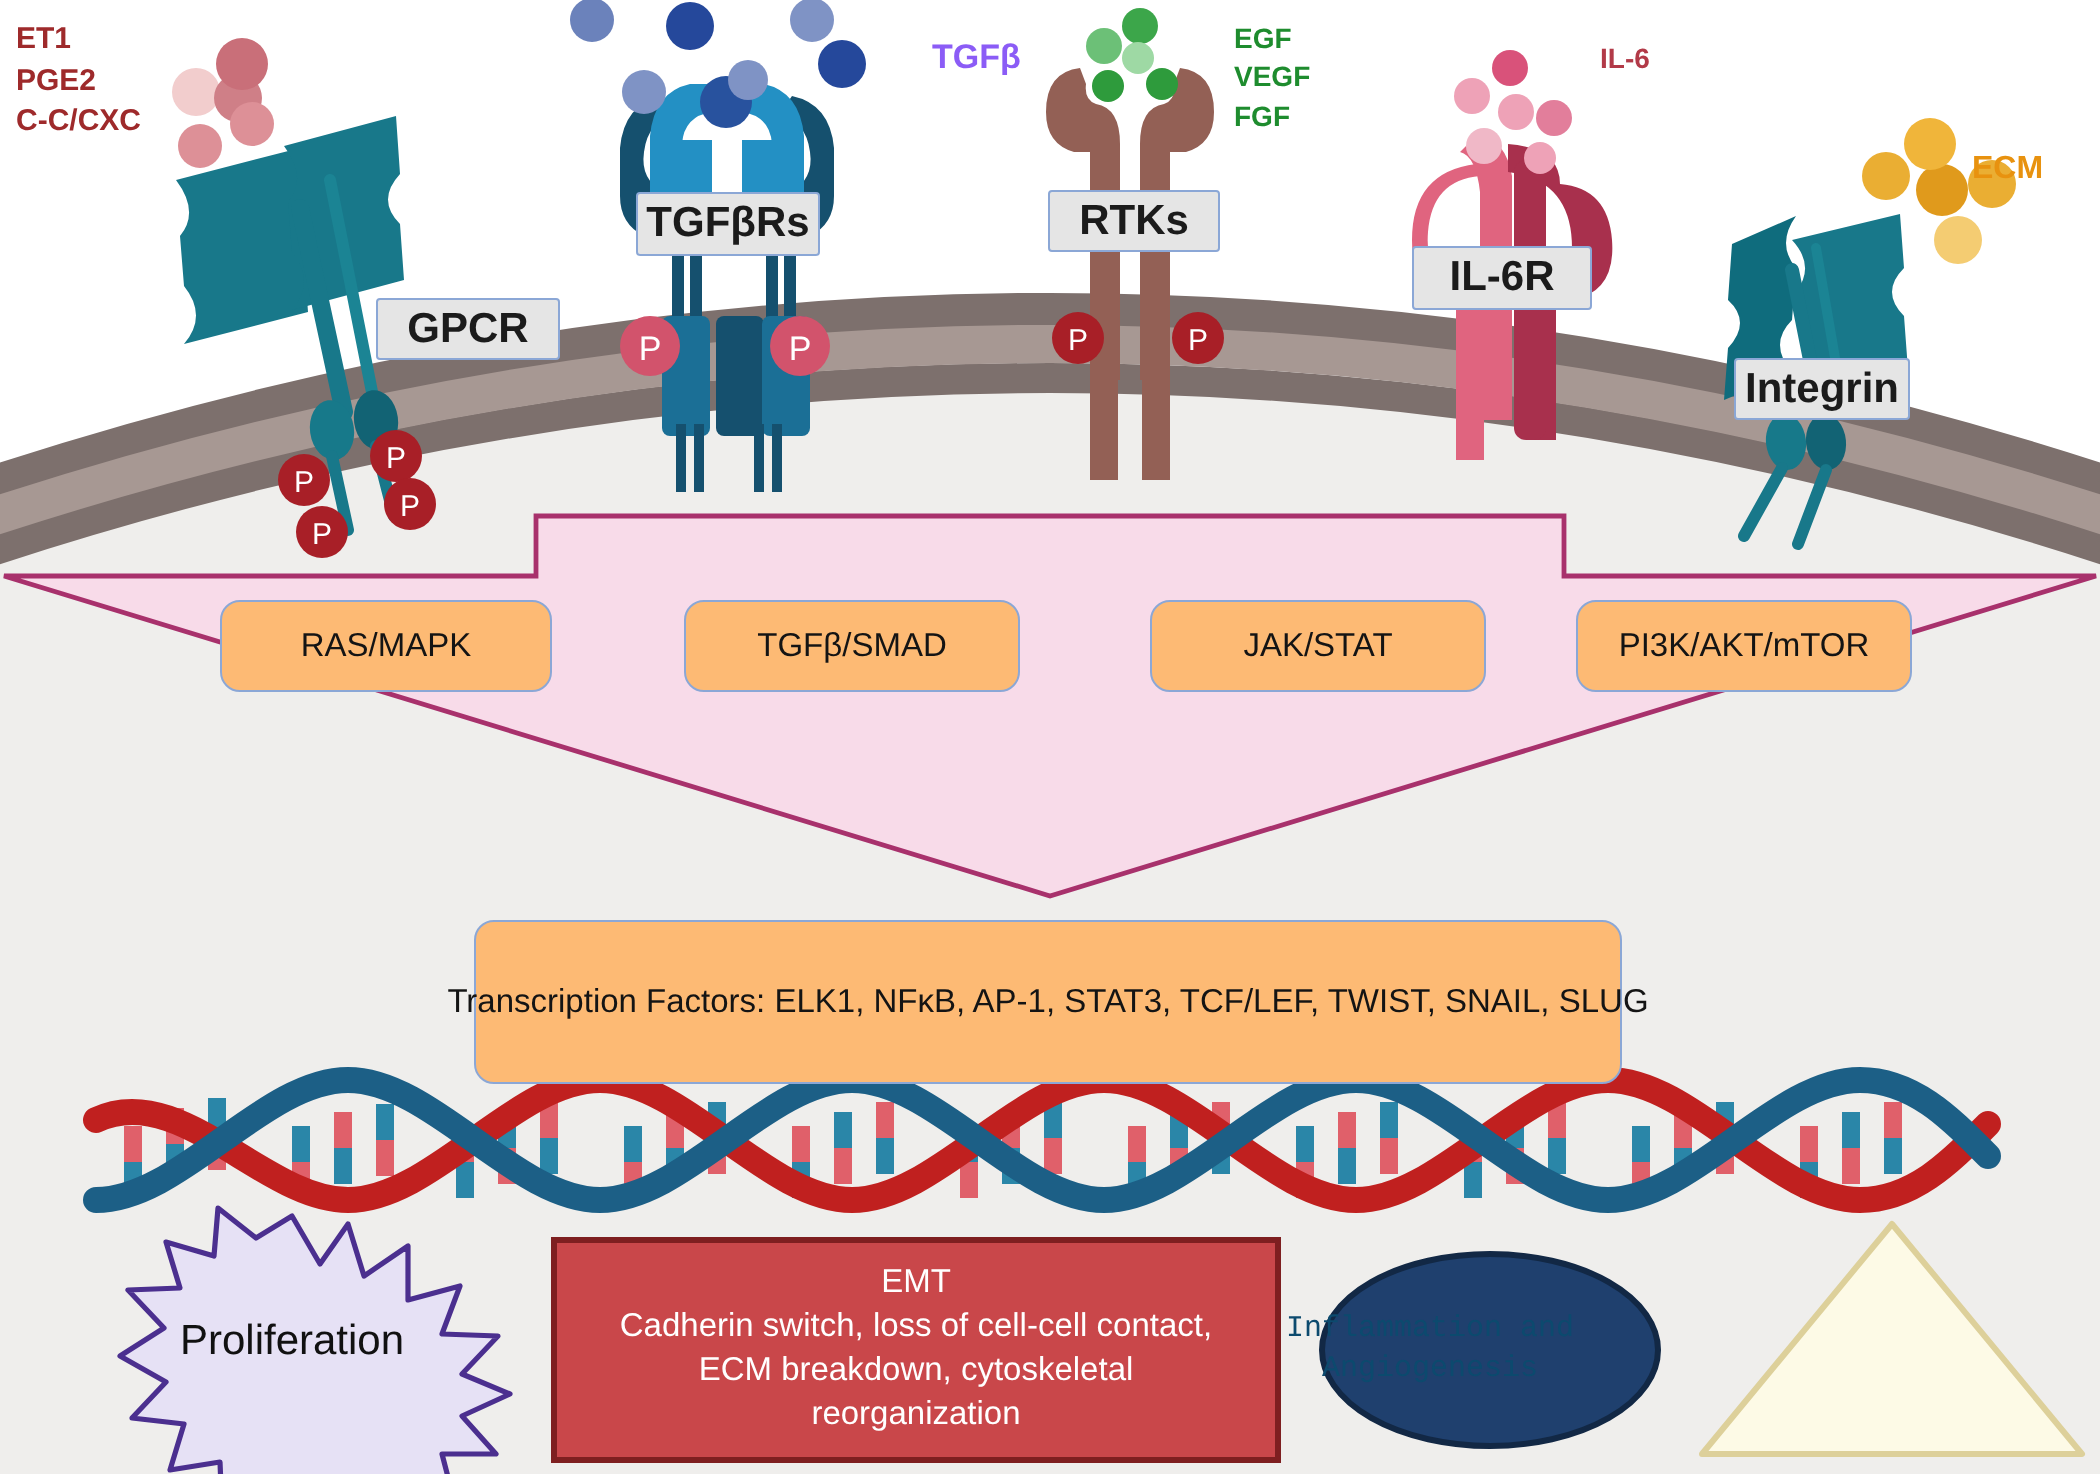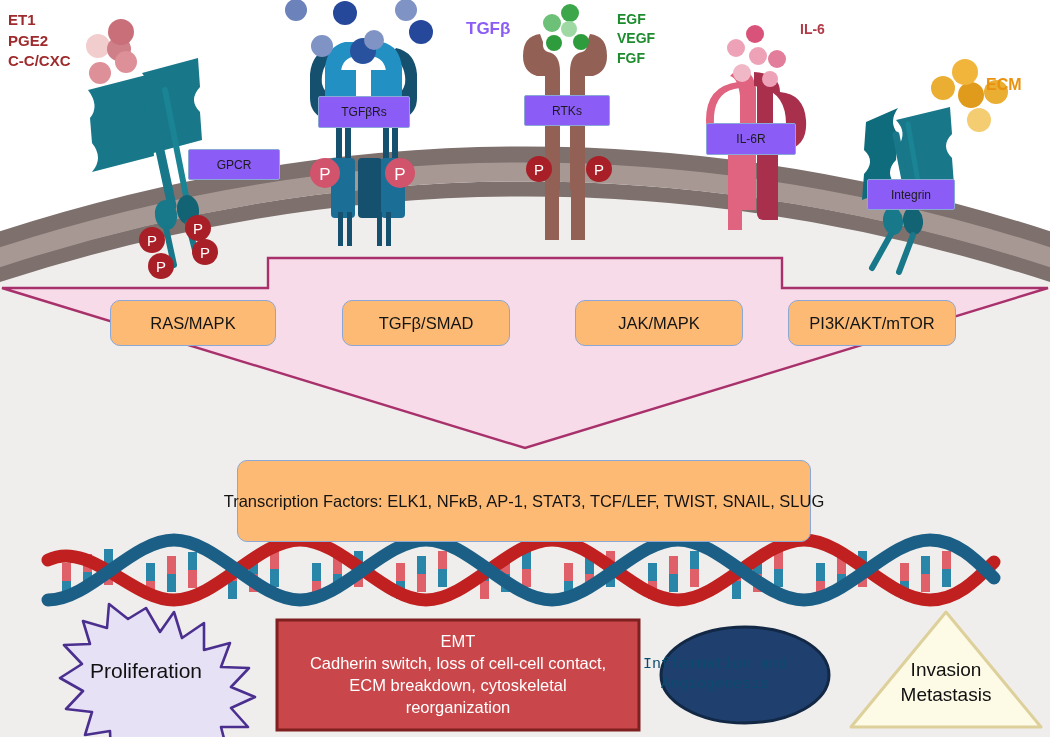--- a/index.html
+++ b/index.html
@@ -2,29 +2,30 @@
 <html><head>
 <meta charset="utf-8">
 <style>
   html,body{margin:0;padding:0;background:#ffffff;}
   body{font-family:"Liberation Sans", sans-serif;}
   #stage{position:relative;width:1050px;height:737px;overflow:hidden;background:#ffffff;}
   #bg{position:absolute;left:0;top:0;width:1050px;height:737px;}
 
   .lbl{
     position:absolute;
-    background:#8b5cf6;
+    background:#e5e5e5;
     border:1.5px solid #8ba7d6;
     border-radius:2px;
-    font-size:12px;
+    font-size:21px;
     color:#1b1b1b;
     display:flex;align-items:center;justify-content:center;
     box-sizing:border-box;
     white-space:nowrap;
     z-index:40;
+    font-weight:bold;
   }
   .pathbox{
     position:absolute;
     background:#fdba74;
     border:1.6px solid #8ba7d6;
     border-radius:10px;
     font-size:16.5px;
     color:#141414;
     display:flex;align-items:center;justify-content:center;
     box-sizing:border-box;
@@ -346,34 +347,31 @@
   <div class="ligtxt" style="left:986px;top:74px;color:#e8920f;font-size:16px;">ECM</div>
 
   <div class="lbl" style="left:188px;top:149px;width:92px;height:31px;">GPCR</div>
   <div class="lbl" style="left:318px;top:96px;width:92px;height:32px;">TGFβRs</div>
   <div class="lbl" style="left:524px;top:95px;width:86px;height:31px;">RTKs</div>
   <div class="lbl" style="left:706px;top:123px;width:90px;height:32px;">IL-6R</div>
   <div class="lbl" style="left:867px;top:179px;width:88px;height:31px;">Integrin</div>
 
   <div class="pathbox" style="left:110px;top:300px;width:166px;height:46px;">RAS/MAPK</div>
   <div class="pathbox" style="left:342px;top:300px;width:168px;height:46px;">TGFβ/SMAD</div>
-  <div class="pathbox" style="left:575px;top:300px;width:168px;height:46px;">JAK/MAPK</div>
+  <div class="pathbox" style="left:575px;top:300px;width:168px;height:46px;">JAK/STAT</div>
   <div class="pathbox" style="left:788px;top:300px;width:168px;height:46px;">PI3K/AKT/mTOR</div>
 
   <div class="pathbox" style="left:237px;top:460px;width:574px;height:82px;font-size:16.5px;">Transcription Factors: ELK1, NFκB, AP-1, STAT3, TCF/LEF, TWIST, SNAIL, SLUG</div>
 
   <div class="outtxt" style="left:36px;top:610px;width:220px;height:122px;color:#111111;font-size:21px;">Proliferation</div>
 
   <div class="outtxt" style="left:279px;top:622px;width:358px;height:106px;color:#ffffff;
               font-size:16.5px;line-height:1.32;white-space:pre-line;border-radius:22px;">EMT
 Cadherin switch, loss of cell-cell contact,
 ECM breakdown, cytoskeletal
 reorganization</div>
 
   <div class="outtxt" style="left:631px;top:627px;width:168px;height:96px;color:#0c4a6e;
               font-size:15px;line-height:1.35;white-space:pre-line;font-family:Liberation Mono, monospace;">Inflammation and
 Angiogenesis</div>
 
-  <div class="outtxt" style="left:866px;top:640px;width:160px;height:84px;color:#111111;
-              font-size:19px;line-height:1.34;white-space:pre-line;">Invasion
-Metastasis</div>
 
 </div>
 
 </body></html>

